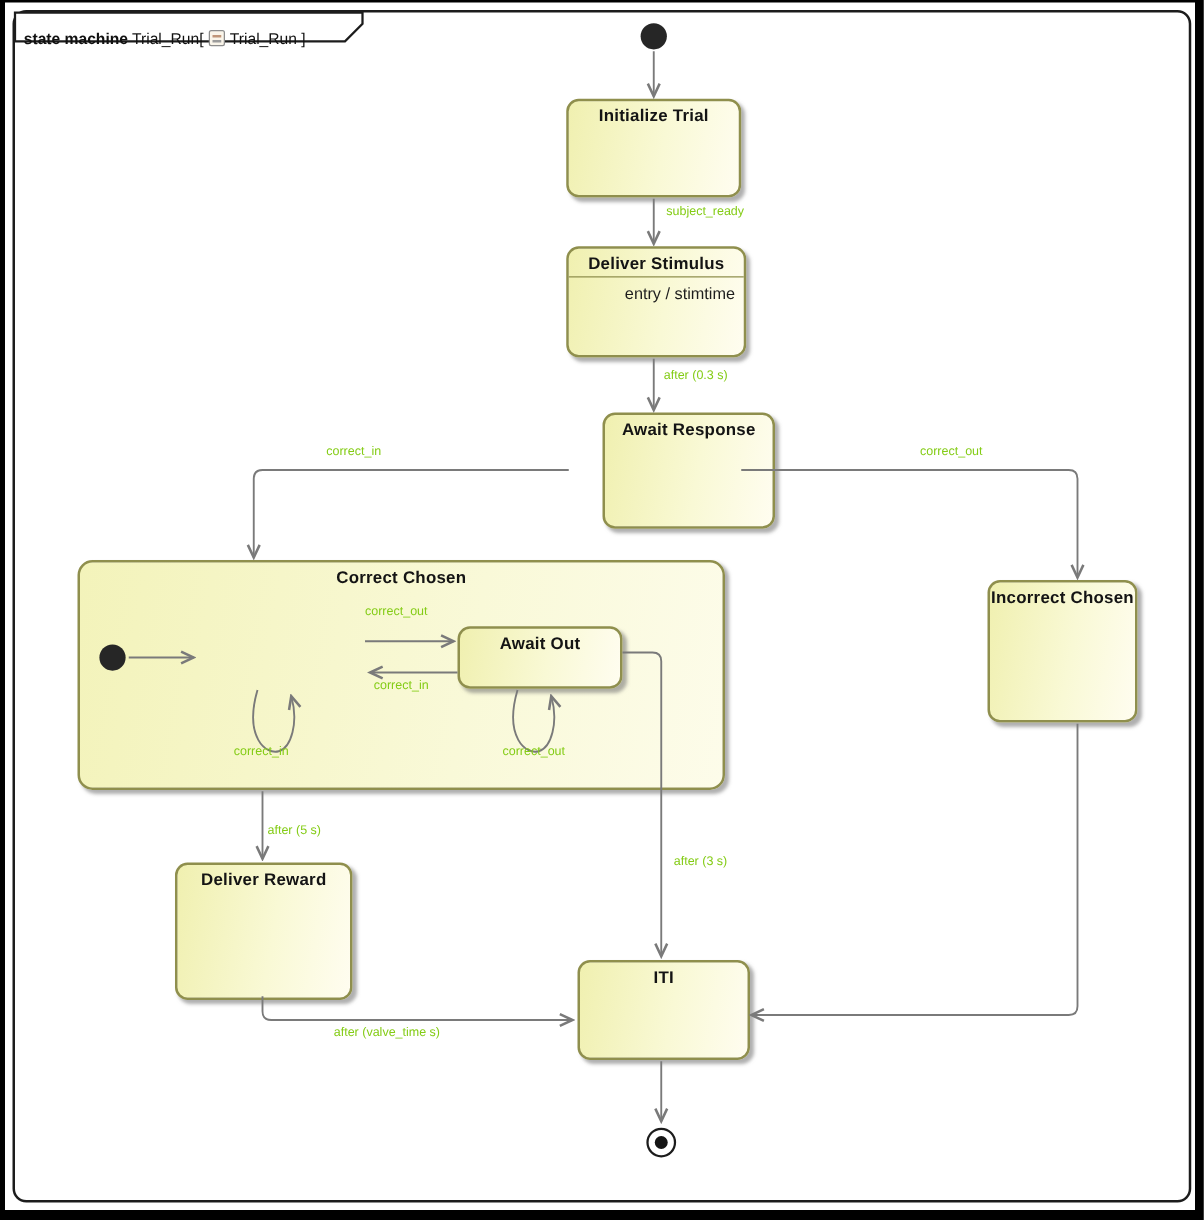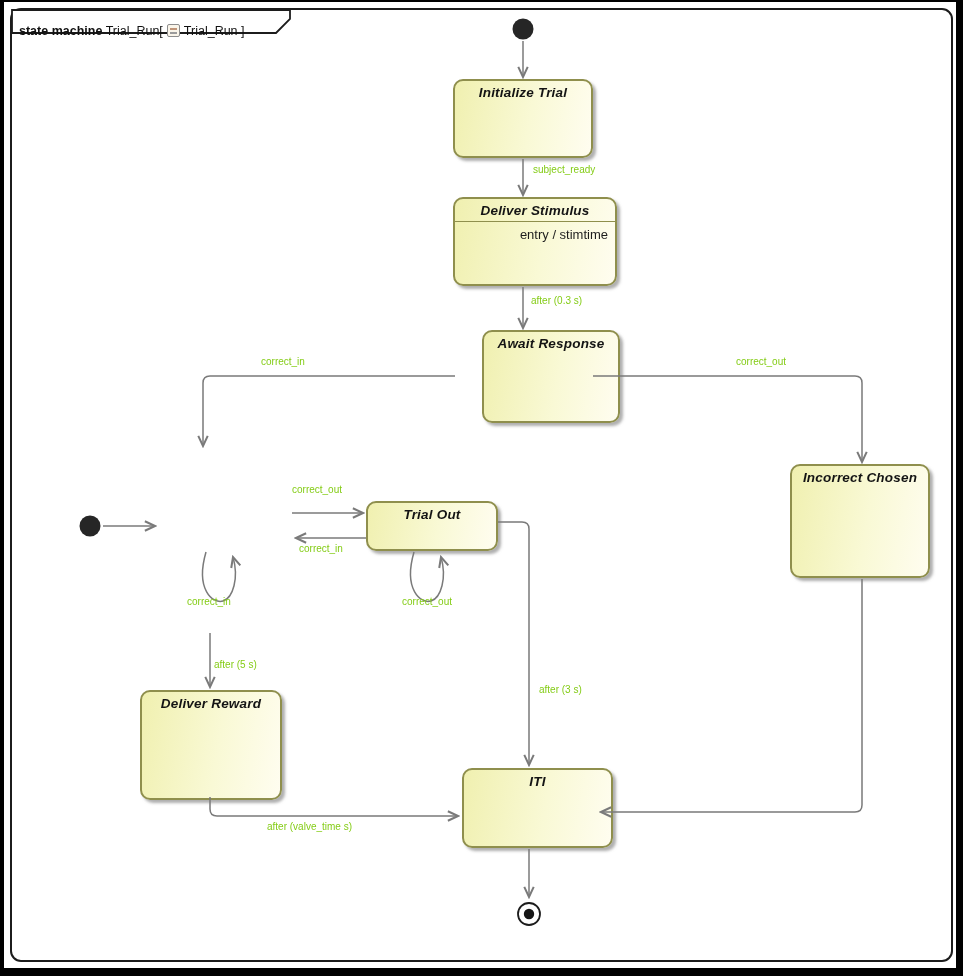--- a/index.html
+++ b/index.html
@@ -29,21 +29,20 @@
     z-index:1;
   }
   .state.composite{
     border-radius:12px;
     background:linear-gradient(100deg,#f3f3ba 0%,#f9f9d8 60%,#fdfcea 100%);
   }
   .state-name{
     font-size:13.5px;font-weight:bold;color:#141414;
     text-align:center;padding-top:4px;
     letter-spacing:.2px;
-    font-style:italic;
   }
   .state-name.compartment{
     border-bottom:1.6px solid #8f8f4d;
     padding-bottom:3px;
   }
   .state-body{
     font-size:13px;color:#1d1d1d;
     padding:5px 7px;text-align:right;
   }
   .tlabel{
@@ -67,48 +66,51 @@
     background:#c09579;
     box-shadow:0 4px 0 #9b9b9b;
   }
 </style>
 </head>
 <body>
 
 <div id="page">
   <div id="canvas"></div>
 
+  <div class="state composite" style="left:62px;top:448px;width:518px;height:184px">
+    <div class="state-name">Correct Chosen</div>
+  </div>
 
   <div class="state" style="left:453px;top:79px;width:140px;height:79px">
     <div class="state-name">Initialize Trial</div>
   </div>
 
-  <div class="state" style="left:453px;top:197px;width:164px;height:89px">
+  <div class="state" style="left:453px;top:197px;width:144px;height:89px">
     <div class="state-name compartment">Deliver Stimulus</div>
     <div class="state-body">entry / stimtime</div>
   </div>
 
   <div class="state" style="left:482px;top:330px;width:138px;height:93px">
     <div class="state-name">Await Response</div>
   </div>
 
 
   <div class="state" style="left:366px;top:501px;width:132px;height:50px">
-    <div class="state-name">Trial Out</div>
+    <div class="state-name">Await Out</div>
   </div>
 
-  <div class="state" style="left:790px;top:464px;width:140px;height:114px">
+  <div class="state" style="left:790px;top:464px;width:120px;height:114px">
     <div class="state-name">Incorrect Chosen</div>
   </div>
 
   <div class="state" style="left:140px;top:690px;width:142px;height:110px">
     <div class="state-name">Deliver Reward</div>
   </div>
 
-  <div class="state" style="left:462px;top:768px;width:151px;height:80px">
+  <div class="state" style="left:462px;top:768px;width:138px;height:80px">
     <div class="state-name">ITI</div>
   </div>
 
   <div class="tlabel" style="left:533px;top:164px">subject_ready</div>
   <div class="tlabel" style="left:531px;top:295px">after (0.3 s)</div>
   <div class="tlabel" style="left:261px;top:356px">correct_in</div>
   <div class="tlabel" style="left:736px;top:356px">correct_out</div>
   <div class="tlabel" style="left:292px;top:484px">correct_out</div>
   <div class="tlabel" style="left:299px;top:543px">correct_in</div>
   <div class="tlabel" style="left:187px;top:596px">correct_in</div>

